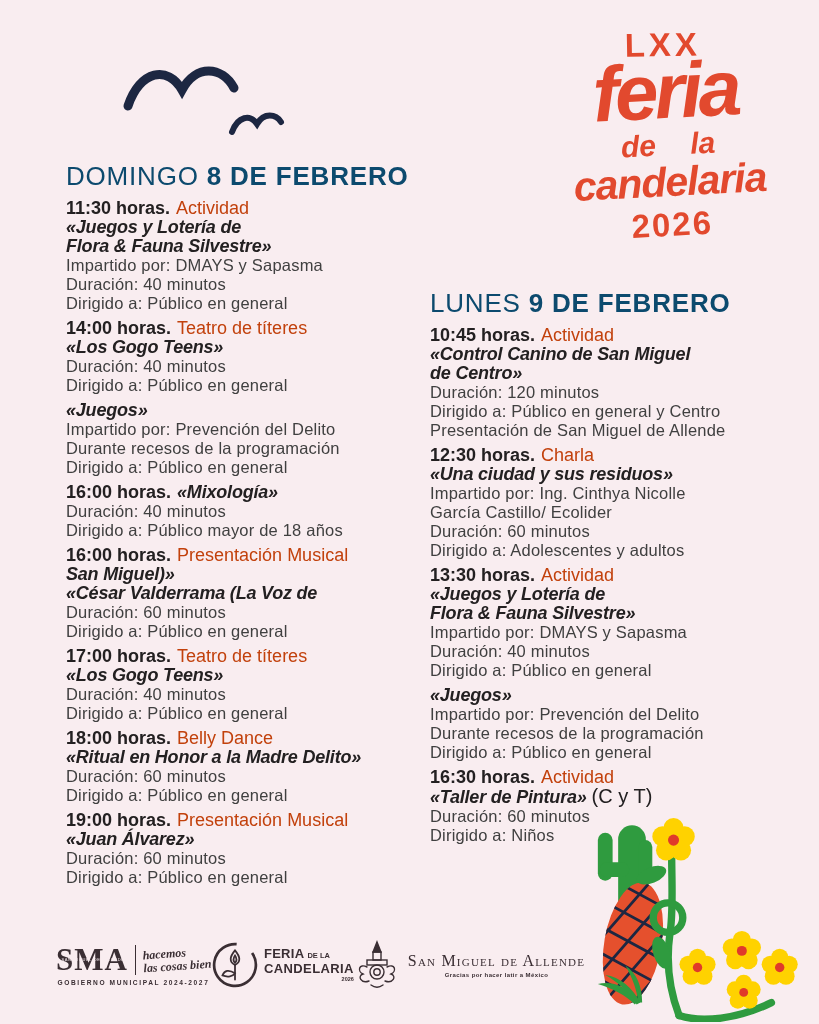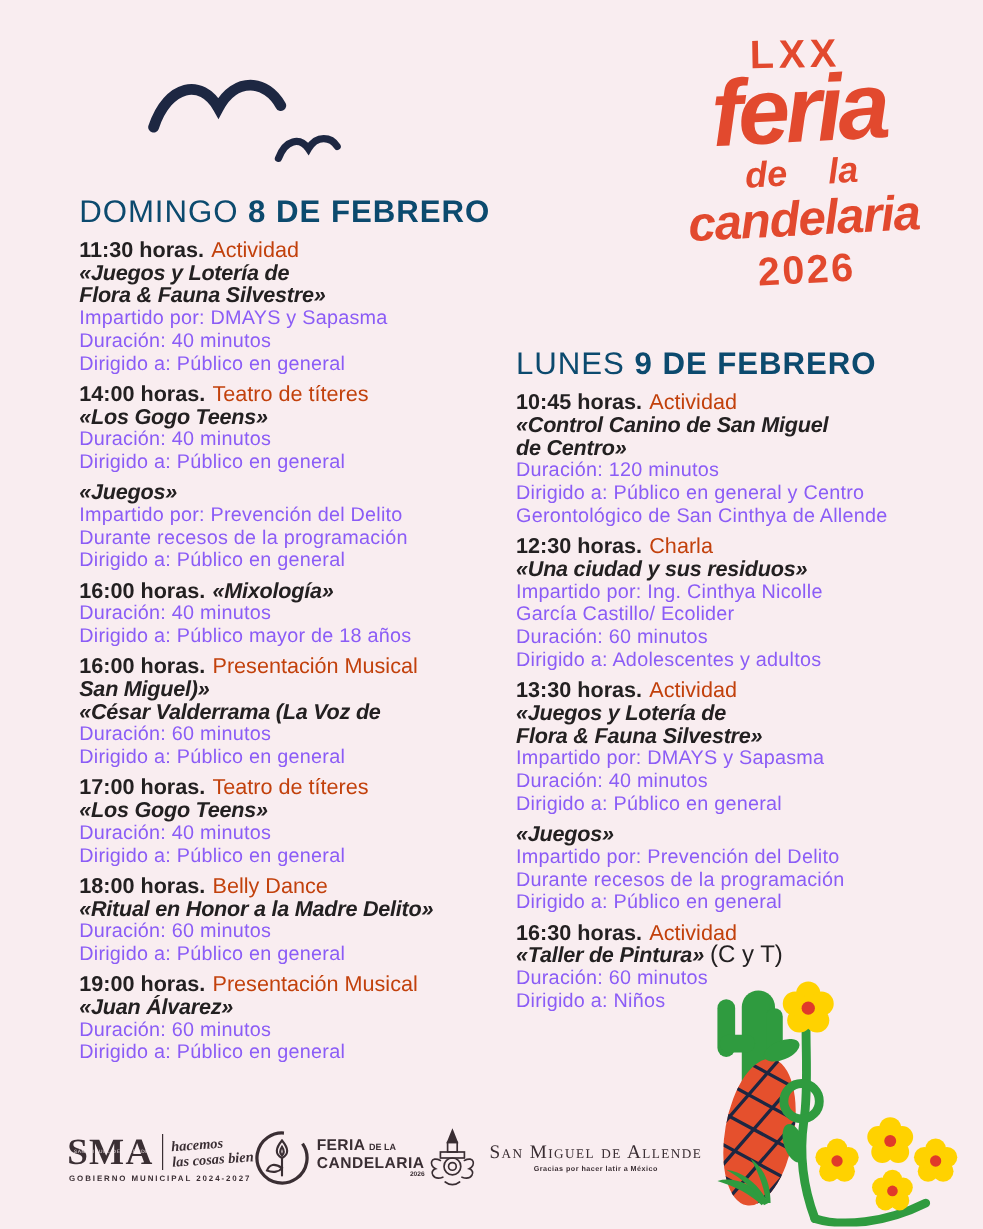--- a/index.html
+++ b/index.html
@@ -32,21 +32,21 @@
   .col-right{left:430px;top:287px;width:380px;}
   h2.day{margin:0 0 7px 0;font-size:26px;font-weight:400;letter-spacing:.8px;line-height:32px;color:#0c4a6e;}
   h2.day .date{font-weight:800;}
   .event{margin-top:6px;}
   .head{font-size:18px;line-height:19px;}
   .tm{font-weight:800;margin-right:6px;}
   .kd{font-weight:400;color:#c2410c;}
   .title, .title-inline{font-weight:800;font-style:italic;letter-spacing:-.2px;}
   .title{font-size:18px;line-height:19px;}
   .suffix{font-weight:400;font-style:normal;font-size:20px;letter-spacing:0;margin-left:5px;}
-  .det{font-size:16.5px;line-height:19px;letter-spacing:.2px;color:#8b5cf6;font-weight:400;}
+  .det{font-size:16.5px;line-height:19px;letter-spacing:.2px;color:#404040;font-weight:400;}
 
   
   .illustration{position:absolute;left:572px;top:805px;width:240px;height:217px;}
 
   
   .footer{
     position:absolute;left:56px;top:936px;height:58px;
     display:flex;align-items:center;color:#3a2e33;
   }
   .sma{display:flex;flex-direction:column;align-items:center;}
@@ -169,21 +169,21 @@
       <span>LUNES</span>
       <span class="date">9 DE FEBRERO</span>
     </h2>
 
     <div class="event">
       <div class="head"><span class="tm">10:45 horas.</span><span class="kd">Actividad</span></div>
       <div class="title">«Control Canino de San Miguel</div>
       <div class="title">de Centro»</div>
       <div class="det">Duración: 120 minutos</div>
       <div class="det">Dirigido a: Público en general y Centro</div>
-      <div class="det">Gerontológico de San Cinthya de Allende</div>
+      <div class="det">Presentación de San Miguel de Allende</div>
     </div>
 
     <div class="event">
       <div class="head"><span class="tm">12:30 horas.</span><span class="kd">Charla</span></div>
       <div class="title">«Una ciudad y sus residuos»</div>
       <div class="det">Impartido por: Ing. Cinthya Nicolle</div>
       <div class="det">García Castillo/ Ecolider</div>
       <div class="det">Duración: 60 minutos</div>
       <div class="det">Dirigido a: Adolescentes y adultos</div>
     </div>

